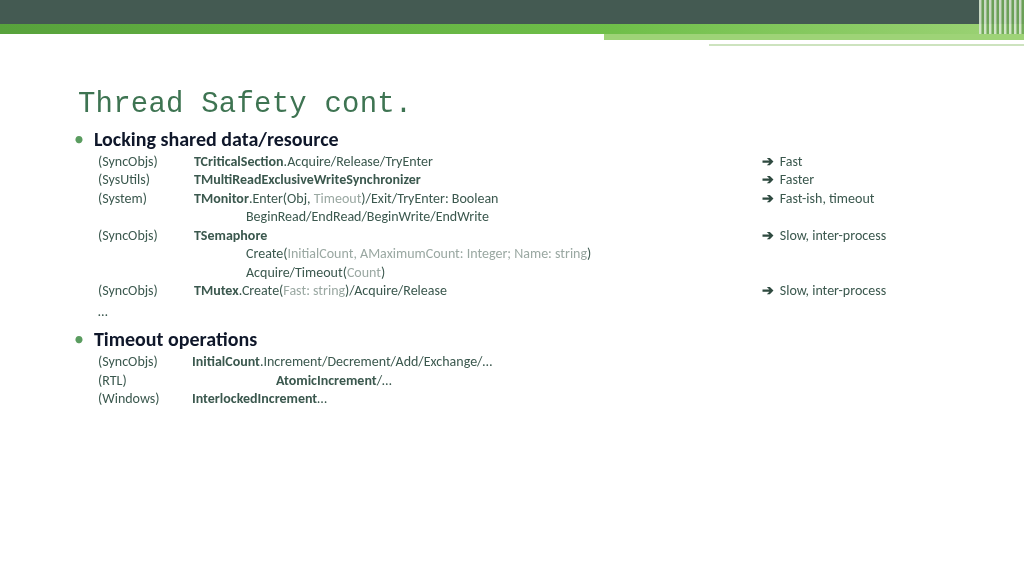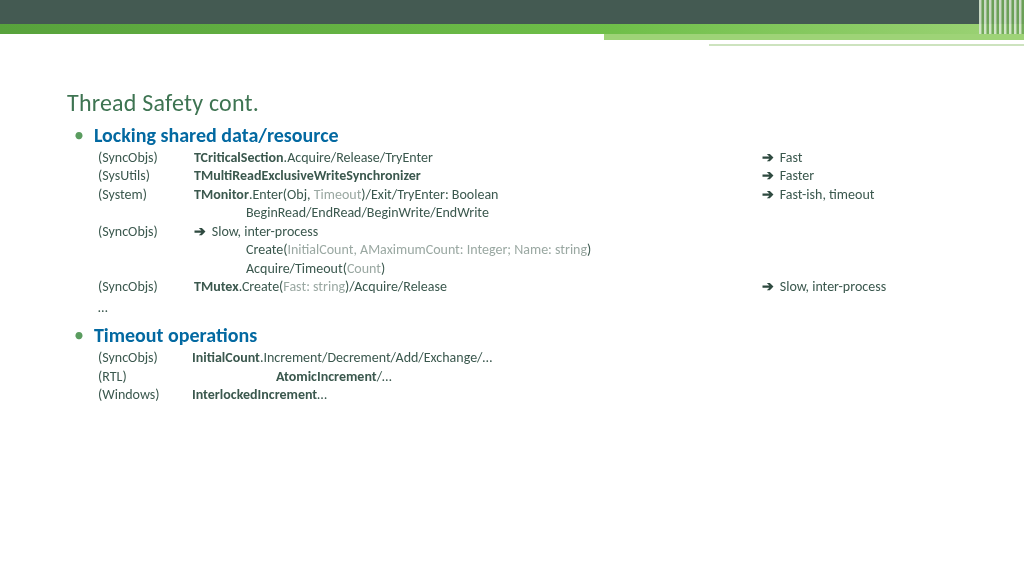--- a/index.html
+++ b/index.html
@@ -54,30 +54,31 @@
     margin-top: 4px;
     background: #cde3bf;
     width: 75%;
     float: right;
   }
   .content {
     padding: 52px 62px 0 62px;
     color: #3b584e;
   }
   .title {
-    font-size: 24px;
+    font-size: 29px;
     font-weight: 400;
     color: #3e7452;
-    margin: 0 0 6px 5px;
+    margin: 0 0 6px 16px;
     letter-spacing: 0.2px;
+    font-family: Liberation Mono, monospace;
   }
   .bullet {
     font-size: 20px;
     font-weight: 700;
-    color: #0369a1;
+    color: #0f172a;
     margin: 4px 0 2px 0;
     display: flex;
     align-items: flex-end;
   }
   .bullet::before {
     content: "•";
     color: #5a9c5f;
     font-size: 20px;
     margin-right: 10px;
     margin-left: 12px;
@@ -165,20 +166,21 @@
         <b>TMonitor</b><span>.Enter(Obj, </span><span class="grey">Timeout</span><span>)/Exit/TryEnter: Boolean</span>
       </span>
       <span class="arrowcell"><span class="arrow">➔</span><span>Fast-ish, timeout</span></span>
     </div>
     <div class="row indent2">
       <span>BeginRead/EndRead/BeginWrite/EndWrite</span>
     </div>
 
     <div class="row">
       <span class="unit">(SyncObjs)</span>
+      <span class="main"><b>TSemaphore</b></span>
       <span class="arrowcell"><span class="arrow">➔</span><span>Slow, inter-process</span></span>
     </div>
     <div class="row indent2">
       <span><span>Create(</span><span class="grey">InitialCount, AMaximumCount: Integer; Name: string</span><span>)</span></span>
     </div>
     <div class="row indent2">
       <span><span>Acquire/Timeout(</span><span class="grey">Count</span><span>)</span></span>
     </div>
 
     <div class="row">

